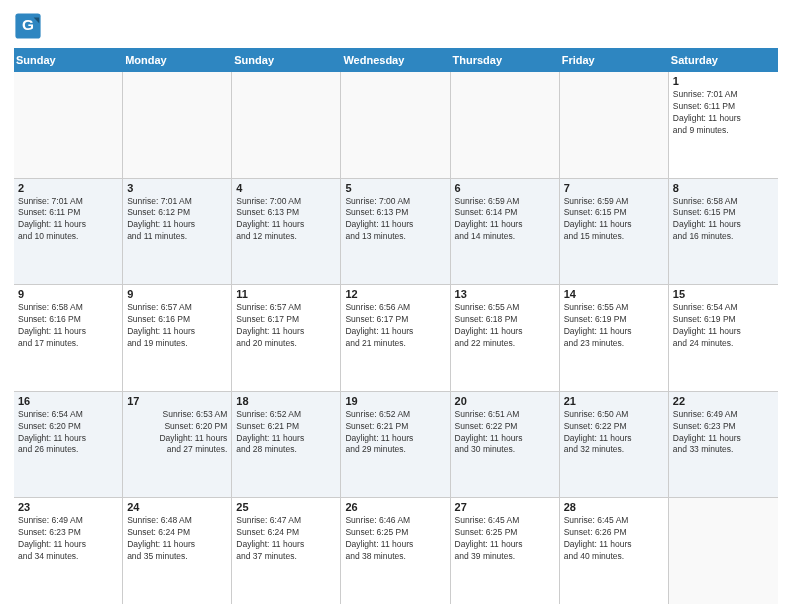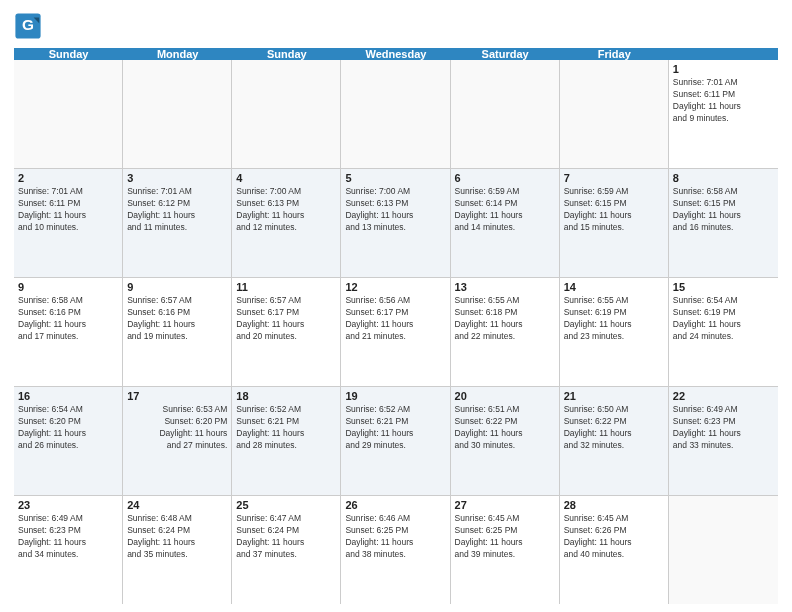--- a/index.html
+++ b/index.html
@@ -51,22 +51,21 @@
     }
     .day-headers {
       display: grid;
       grid-template-columns: repeat(7, 1fr);
       background: #2e86c1;
     }
     .day-header {
       color: #fff;
       font-size: 11px;
       font-weight: bold;
-      text-align: center;
-      padding: 0 2px;
+      padding: 6px 2px;
     }
     .weeks {
       display: flex;
       flex-direction: column;
       flex: 1;
     }
     .week-row {
       display: grid;
       grid-template-columns: repeat(7, 1fr);
       flex: 1;
@@ -131,22 +130,23 @@
     </div>
   </div>
 
   <div class="calendar-grid">
 
     <div class="day-headers">
     <div class="day-header">Sunday</div>
         <div class="day-header">Monday</div>
         <div class="day-header">Sunday</div>
         <div class="day-header">Wednesday</div>
+        <div class="day-header">Thursday</div>
+        <div class="day-header">Friday</div>
         <div class="day-header">Saturday</div>
-        <div class="day-header">Friday</div>
       </div>
 
     <div class="weeks">
     <div class="week-row">
           <div class="day-cell empty"></div>
           <div class="day-cell empty"></div>
           <div class="day-cell empty"></div>
           <div class="day-cell empty"></div>
           <div class="day-cell empty"></div>
           <div class="day-cell empty"></div>

